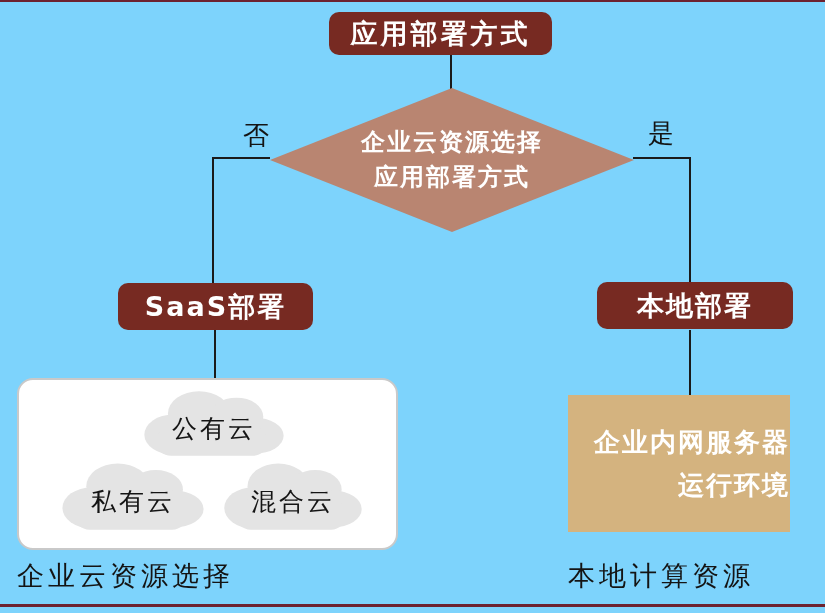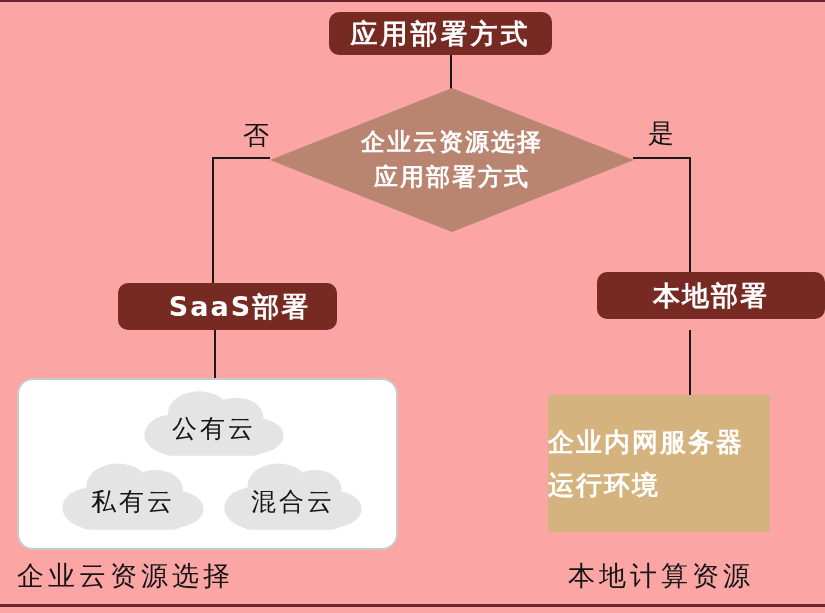--- a/index.html
+++ b/index.html
@@ -2,35 +2,35 @@
 <html style="--rule-red: #6d2230; --node-dark-red: #772a22; --diamond-rose: #b98571; --server-tan: #d4b37f; --cloud-gray: #e4e4e4; --connector: #1a1a1a; --container-border: #c9c9c9; --text-dark: #141414; --text-light: #ffffff;"><head>
 <meta charset="utf-8">
 <style>
   :root{
     --rule-red:#6d2230; --node-dark-red:#772a22; --diamond-rose:#b98571;
     --server-tan:#d4b37f; --cloud-gray:#e4e4e4; --connector:#1a1a1a;
     --container-border:#c9c9c9; --text-dark:#141414; --text-light:#ffffff;
   }
   html,body{margin:0;padding:0;background:#fff;}
   .canvas{
-    position:relative;width:825px;height:613px;background:#fca5a5;overflow:hidden;
+    position:relative;width:825px;height:613px;background:#7dd3fc;overflow:hidden;
     font-family:"DejaVu Sans",sans-serif;
   }
   .rule{position:absolute;left:0;width:825px;background:var(--rule-red);}
   .rule.top{top:0;height:2px;}
   .rule.bottom{top:604px;height:3px;}
   .line{position:absolute;background:var(--connector);}
   .node{
     position:absolute;display:flex;align-items:center;justify-content:center;
     background:var(--node-dark-red);color:var(--text-light);
     border-radius:10px;font-weight:bold;letter-spacing:2px;font-size:27px;
   }
   .node.title-node{left:329px;top:12px;width:223px;height:43px;letter-spacing:3px;}
-  .node.saas-node{left:118px;top:283px;width:195px;height:47px;padding-left:24px;}
-  .node.local-node{left:597px;top:272px;width:228px;height:47px;}
+  .node.saas-node{left:118px;top:283px;width:195px;height:47px;}
+  .node.local-node{left:597px;top:282px;width:196px;height:47px;}
   .diamond{
     position:absolute;left:270px;top:88px;width:364px;height:144px;
     background:var(--diamond-rose);
     clip-path:polygon(50% 0,100% 50%,50% 100%,0 50%);
     display:flex;flex-direction:column;align-items:center;justify-content:center;
     color:var(--text-light);font-weight:bold;font-size:24px;line-height:1.45;letter-spacing:2px;
   }
   .branch-label{
     position:absolute;width:44px;text-align:center;color:var(--text-dark);
     font-size:26px;line-height:1;
@@ -45,23 +45,23 @@
   .cloud{position:absolute;}
   .cloud svg{position:absolute;inset:0;width:100%;height:100%;}
   .cloud .cloud-label{
     position:absolute;inset:0;display:flex;align-items:center;justify-content:center;
     padding-top:10px;color:var(--text-dark);font-size:25px;font-weight:500;letter-spacing:3px;
   }
   .cloud.public{left:120px;top:6px;width:150px;height:74px;}
   .cloud.private{left:38px;top:78px;width:152px;height:76px;}
   .cloud.hybrid{left:200px;top:78px;width:148px;height:76px;}
   .server-box{
-    position:absolute;left:548px;top:395px;width:222px;height:137px;
+    position:absolute;left:568px;top:395px;width:222px;height:137px;
     background:var(--server-tan);color:var(--text-light);
-    display:flex;flex-direction:column;align-items:flex-start;justify-content:center;
+    display:flex;flex-direction:column;align-items:flex-end;justify-content:center;
     font-weight:bold;font-size:26px;line-height:1.65;letter-spacing:2px;
   }
   .caption{
     position:absolute;color:var(--text-dark);font-size:27px;letter-spacing:4px;
     text-align:left;
   }
   .caption.left{left:17px;top:558px;width:420px;}
   .caption.right{left:568px;top:558px;width:272px;}
 </style>
 </head>

